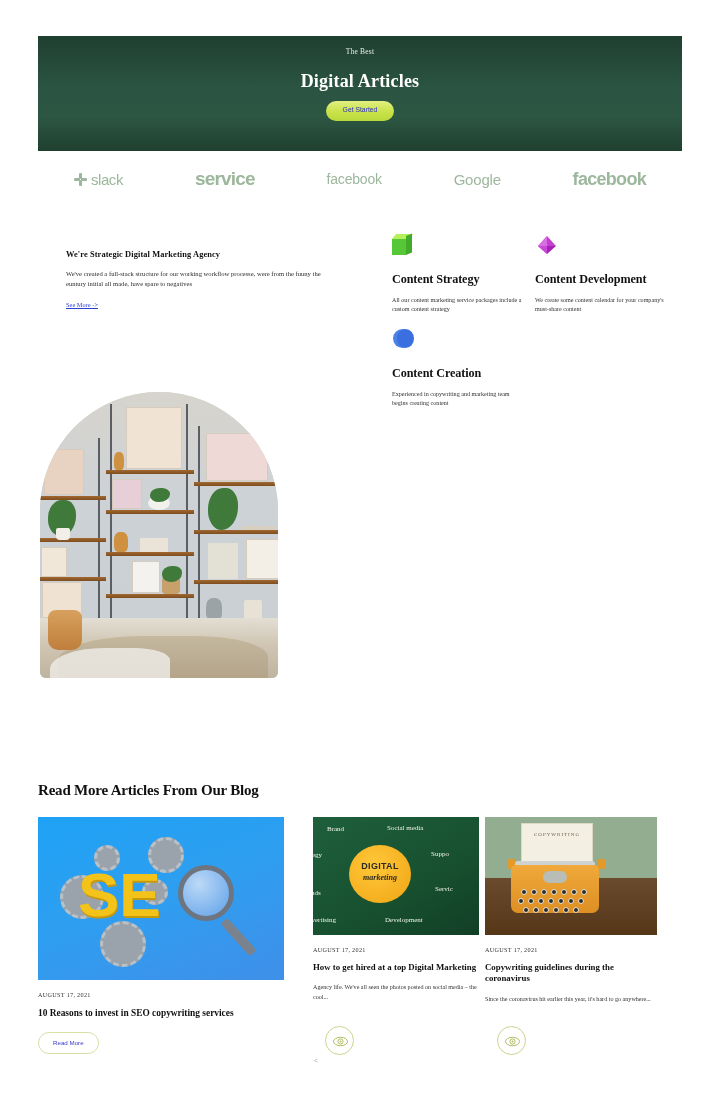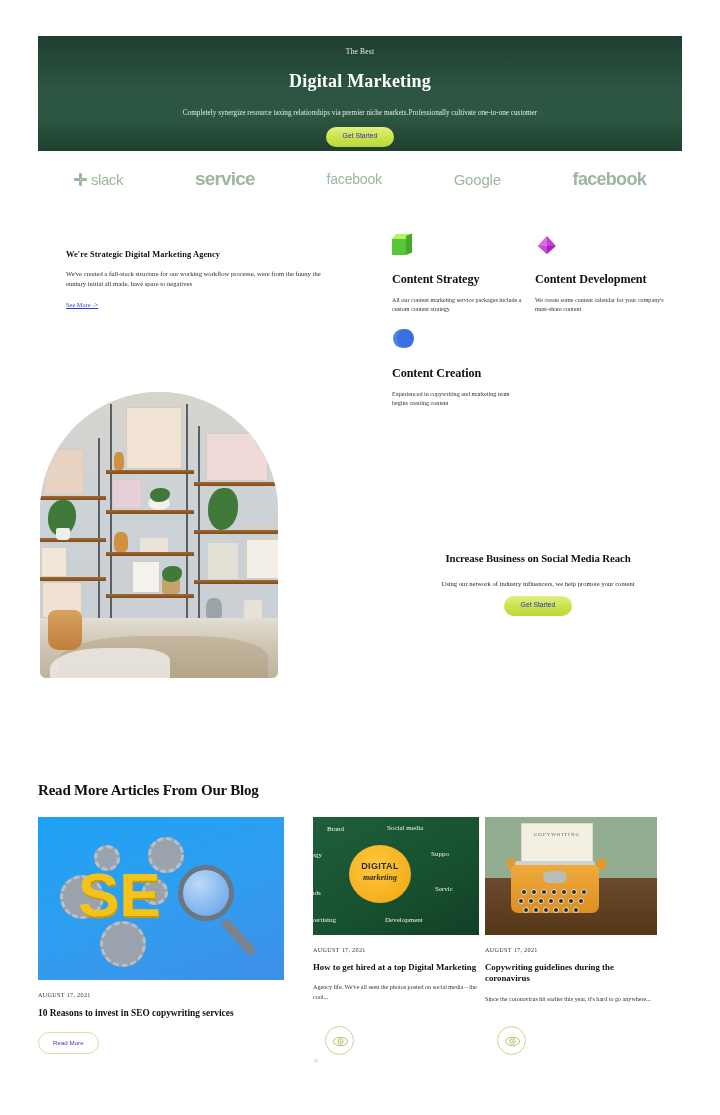--- a/index.html
+++ b/index.html
@@ -294,22 +294,21 @@
     background:#b9bdb8; border-radius:6px;
   }
 </style>
 </head>
 <body>
 
 <div class="page">
 
   <section class="hero">
     <div class="hero-eyebrow">The Best</div>
-    <h1 class="hero-title">Digital Marketing</h1>
-    <p class="hero-sub">Completely synergize resource taxing relationships via premier niche markets.Professionally cultivate one-to-one customer</p>
+    <h1 class="hero-title">Digital Articles</h1>
     <button class="btn-pill">Get Started</button>
   </section>
 
   <section class="logos">
     <div class="logo">
       <span class="slack-mark">
           <i></i>
           <i></i>
           <i></i>
           <i></i>
@@ -415,25 +414,20 @@
       <span class="pot" style="left:50px; bottom:6px; width:18px; height:20px; background:#e8e2d6;"></span>
       <span class="vase" style="left:12px; bottom:6px; width:16px; height:22px; background:#9aa3a6;"></span>
     </div>
 
     <div class="arch-floor"></div>
     <div class="arch-rug"></div>
     <div class="arch-rug2"></div>
     <div class="ottoman"></div>
   </figure>
 
-  <section class="promo">
-    <h2 class="promo-title">Increase Business on Social Media Reach</h2>
-    <p class="promo-sub">Using our network of industry influencers, we help promote your content</p>
-    <button class="btn-pill">Get Started</button>
-  </section>
 
   <h2 class="blog-heading">Read More Articles From Our Blog</h2>
 
   <div class="cards">
 
     <article class="card card1">
       <div class="thumb">
         <span class="seo-bg"></span>
         <span class="gear" style="left:22px; top:58px; width:44px; height:44px;"></span>
         <span class="gear" style="left:56px; top:28px; width:26px; height:26px;"></span>

